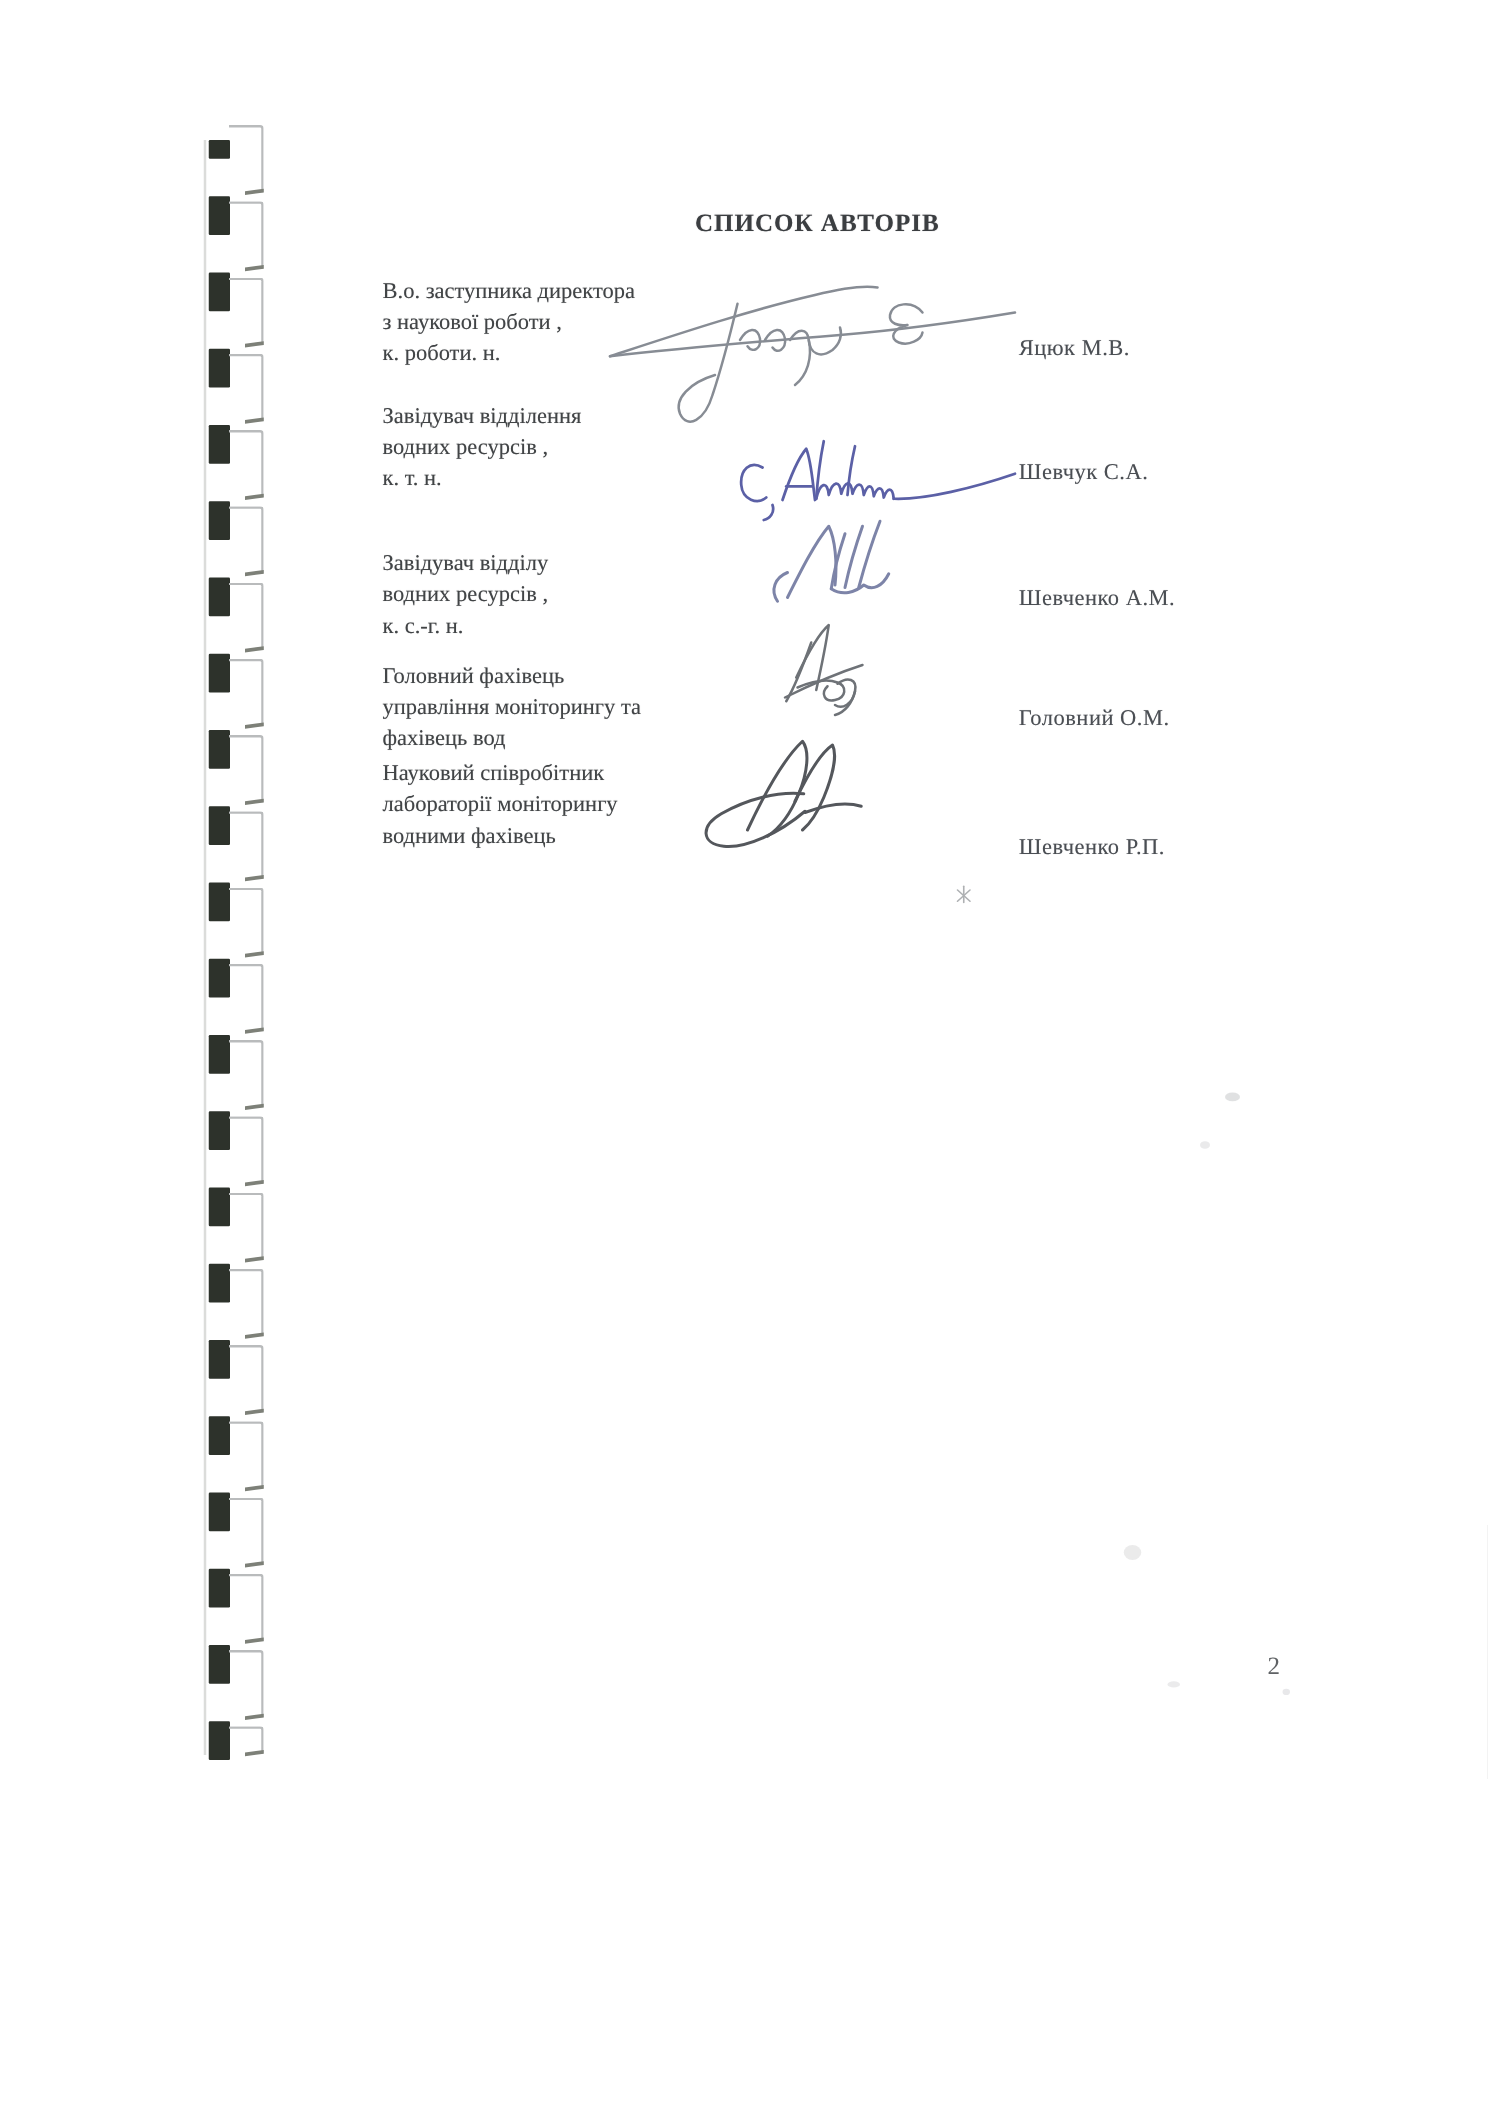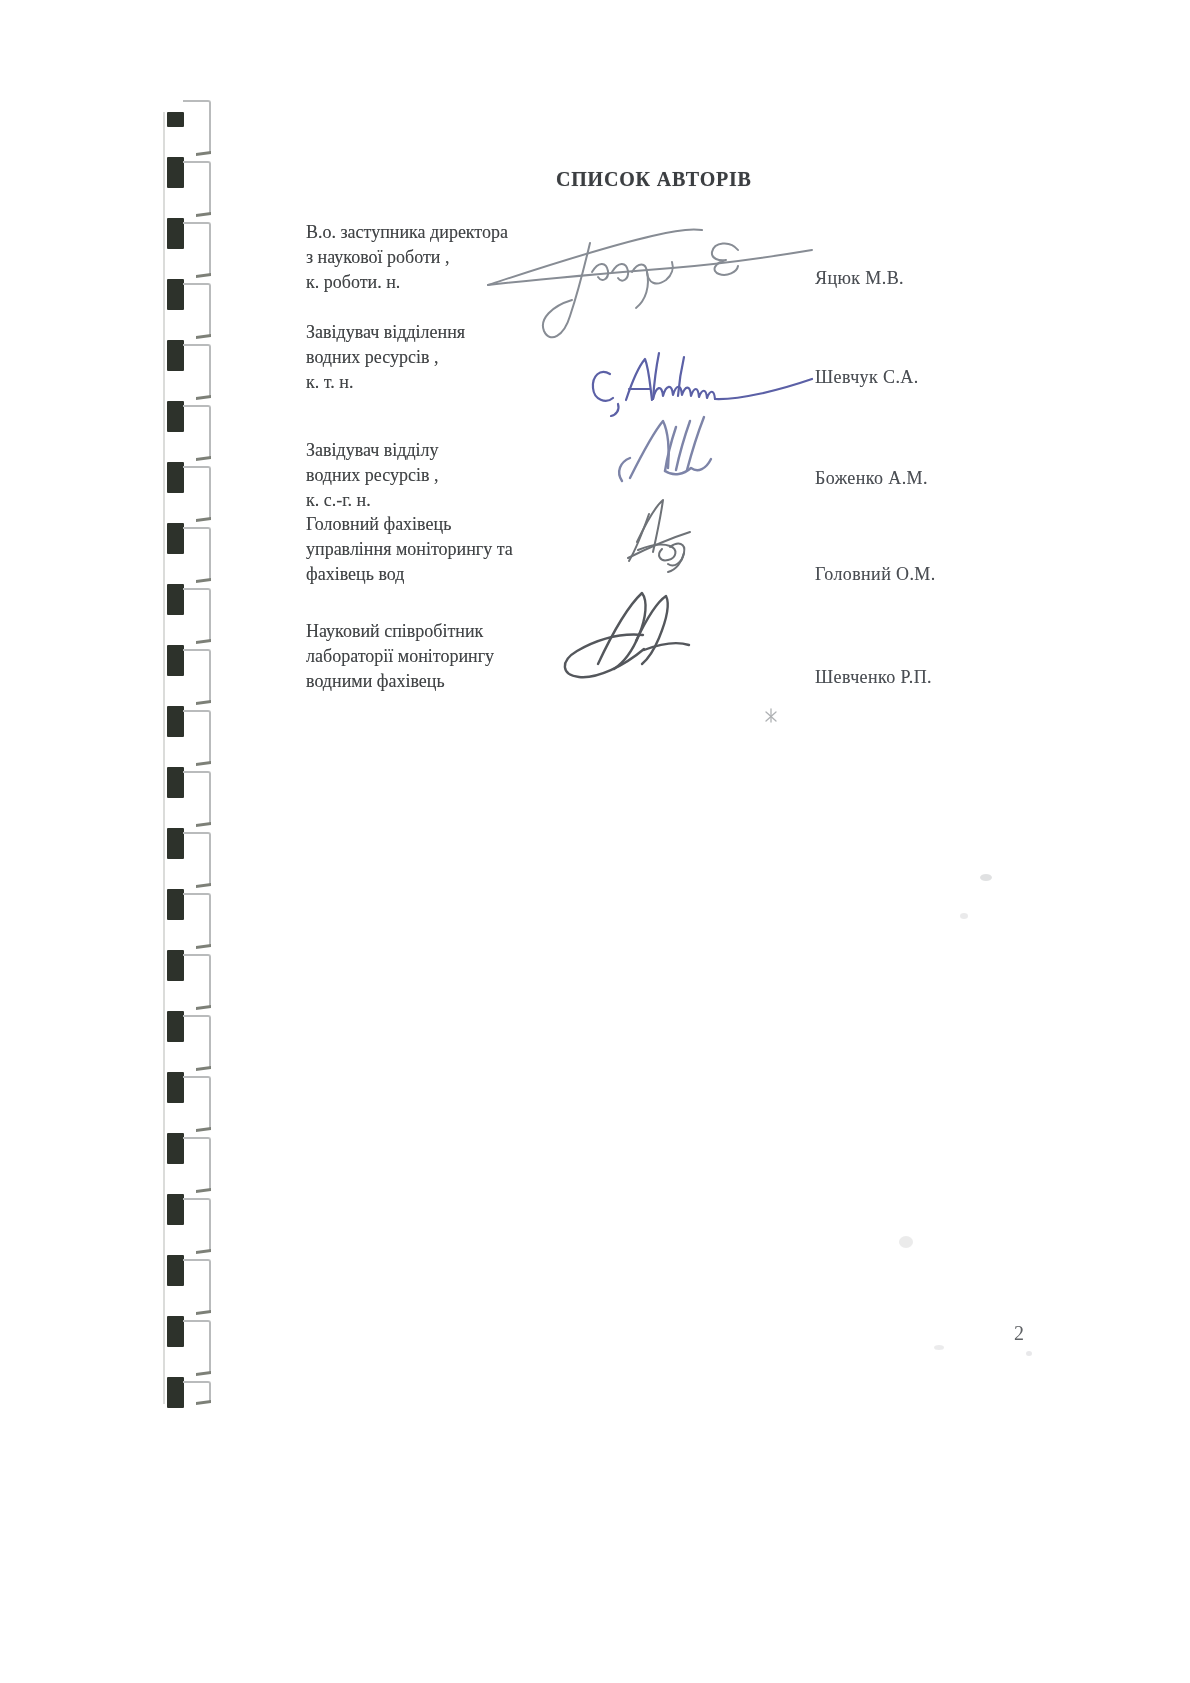--- a/index.html
+++ b/index.html
@@ -25,21 +25,21 @@
     color:#414446;
     text-shadow:0 0 0.6px rgba(70,70,75,.45);
   }
   .author-name{
     position:absolute;left:815px;
     font-size:18px;letter-spacing:0.4px;
     color:#4a4e53;
     text-shadow:0 0 0.6px rgba(80,80,90,.4);
     white-space:nowrap;
   }
-  .r1{top:220px}.r2{top:320px}.r3{top:438px}.r4{top:512px}.r5{top:619px}
+  .r1{top:220px}.r2{top:320px}.r3{top:438px}.r4{top:528px}.r5{top:606px}
   .n1{top:268px}.n2{top:367px}.n3{top:468px}.n4{top:564px}.n5{top:667px}
   
   .sig-layer{
     position:absolute;left:0;top:0;width:1190px;height:1683px;
     pointer-events:none;
   }
   .sig-layer g{fill:none;stroke-linecap:round;stroke-linejoin:round;}
   
   .binding{position:absolute;left:0;top:0;width:230px;height:1683px;}
   .page-edge-line{
@@ -184,21 +184,21 @@
     </div>
     <div class="author-name n2">Шевчук С.А.</div>
   </div>
 
   <div>
     <div class="role r3">
       <div>Завідувач відділу</div>
       <div>водних ресурсів ,</div>
       <div>к. с.-г. н.</div>
     </div>
-    <div class="author-name n3">Боженко А.М.</div>
+    <div class="author-name n3">Шевченко А.М.</div>
   </div>
 
   <div>
     <div class="role r4">
       <div>Головний фахівець</div>
       <div>управління моніторингу та</div>
       <div>фахівець вод</div>
     </div>
     <div class="author-name n4">Головний О.М.</div>
   </div>

